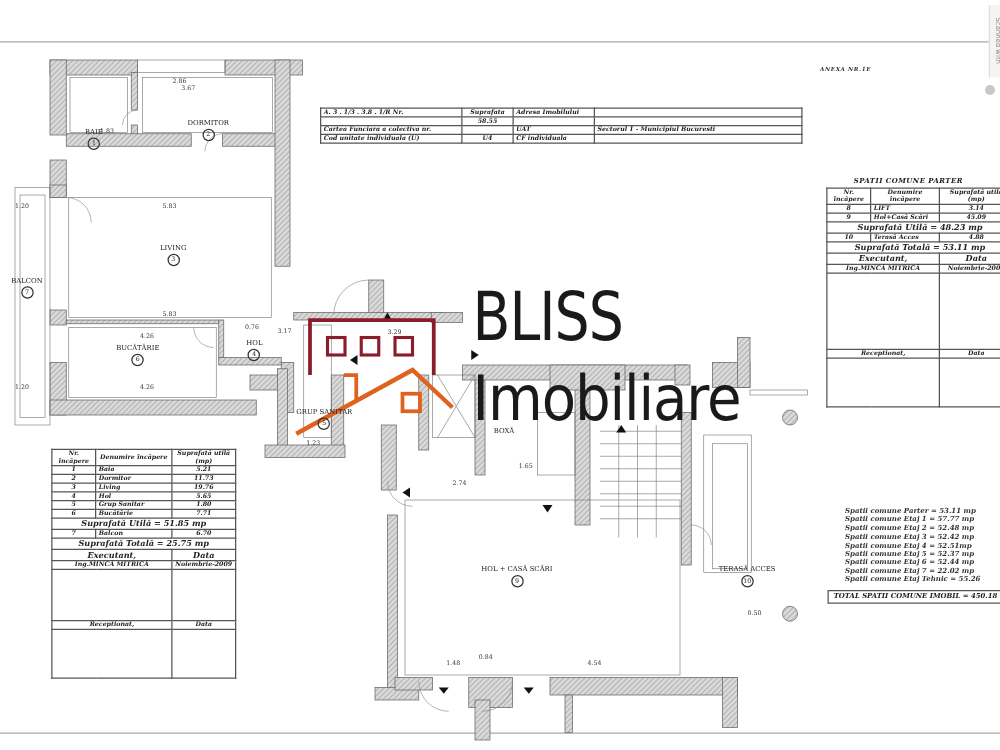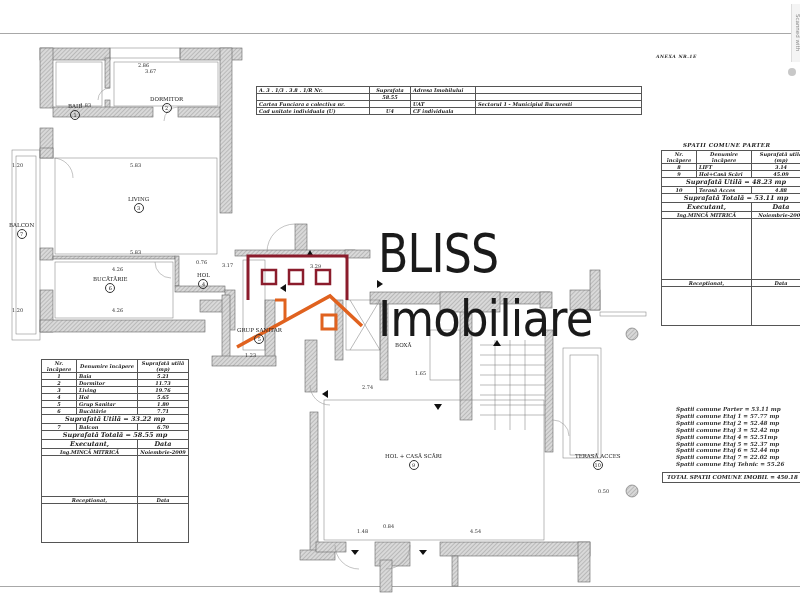--- a/index.html
+++ b/index.html
@@ -250,29 +250,29 @@
         <td>5</td>
         <td class="l">Grup Sanitar</td>
         <td>1.80</td>
       </tr>
   <tr>
         <td>6</td>
         <td class="l">Bucătărie</td>
         <td>7.71</td>
       </tr>
   <tr class="mid">
-        <td colspan="3">Suprafată Utilă = 33.22 mp</td>
+        <td colspan="3">Suprafată Utilă = 51.85 mp</td>
       </tr>
   <tr>
         <td>7</td>
         <td class="l">Balcon</td>
         <td>6.70</td>
       </tr>
   <tr class="mid">
-        <td colspan="3">Suprafată Totală = 58.55 mp</td>
+        <td colspan="3">Suprafată Totală = 25.75 mp</td>
       </tr>
   <tr class="mid">
         <td colspan="2">Executant,</td>
         <td>Data</td>
       </tr>
   <tr>
         <td colspan="2">Ing.MINCĂ MITRICĂ</td>
         <td>Noiembrie-2009</td>
       </tr>
   <tr>

